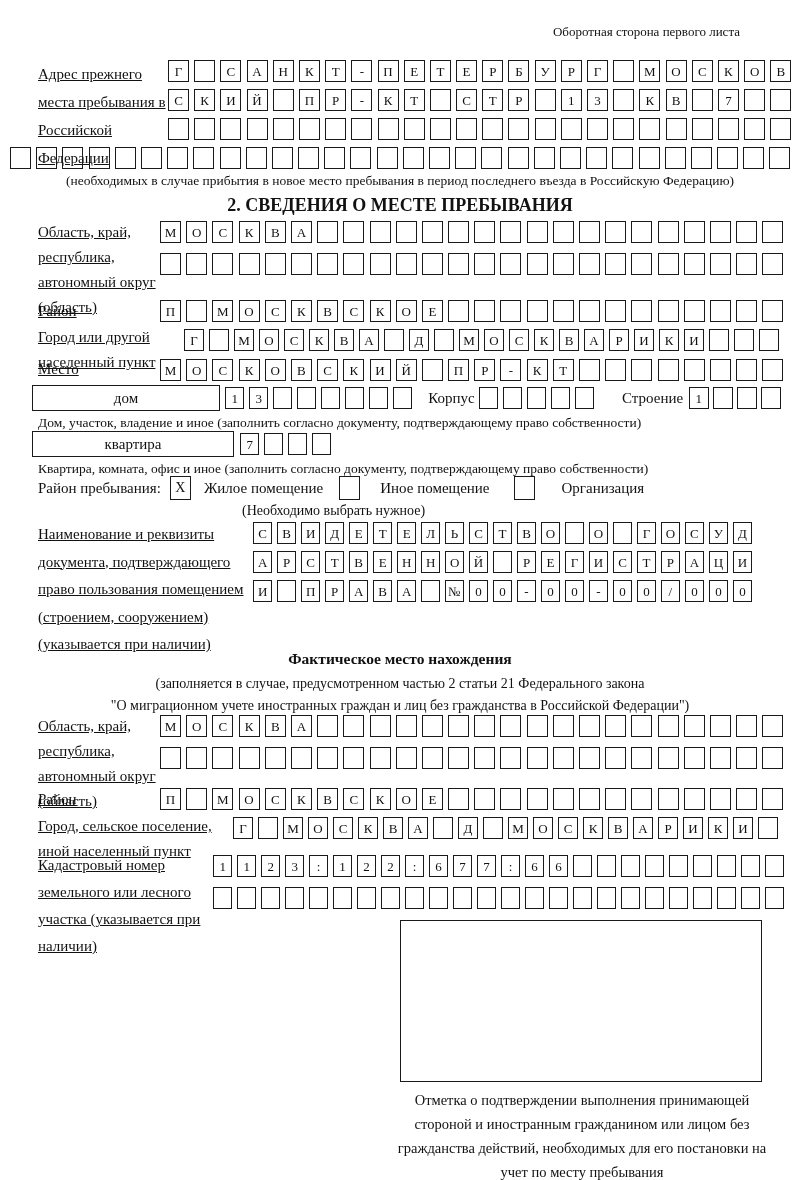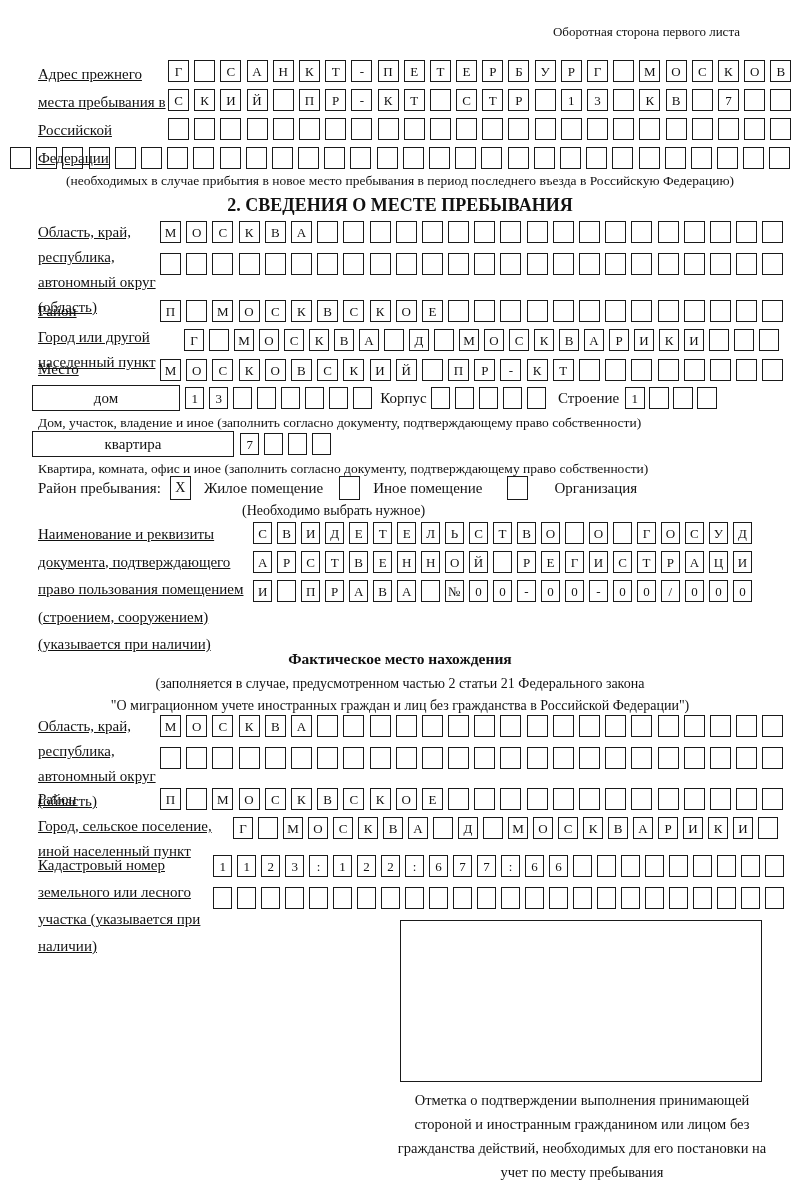--- a/index.html
+++ b/index.html
@@ -302,40 +302,40 @@
     <div class="cell"></div>
     <div class="cell"></div>
     <div class="cell"></div>
     <div class="cell"></div>
     <div class="cell"></div>
     <div class="cell"></div>
     <div class="cell"></div>
   </div>
 
 <div class="abs flexrow" style="left:32px; top:385px">
-  <div class="field-rect" style="width:148px">дом</div>
+  <div class="field-rect" style="width:188px">дом</div>
   <div class="cells sm" style="margin-left:5px">
       <div class="cell">1</div>
       <div class="cell">3</div>
       <div class="cell"></div>
       <div class="cell"></div>
       <div class="cell"></div>
       <div class="cell"></div>
       <div class="cell"></div>
       <div class="cell"></div>
     </div>
-  <div class="inline-label" style="margin-left:8px">Корпус</div>
+  <div class="inline-label" style="margin-left:16px">Корпус</div>
   <div class="cells sm" style="margin-left:4px">
       <div class="cell"></div>
       <div class="cell"></div>
       <div class="cell"></div>
       <div class="cell"></div>
       <div class="cell"></div>
     </div>
-  <div class="inline-label" style="margin-left:12px">Строение</div>
+  <div class="inline-label" style="margin-left:28px">Строение</div>
   <div class="cells sm" style="margin-left:6px">
       <div class="cell">1</div>
       <div class="cell"></div>
       <div class="cell"></div>
       <div class="cell"></div>
     </div>
 </div>
 <div class="abs note" style="left:38px; top:415px">Дом, участок, владение и иное (заполнить согласно документу, подтверждающему право собственности)</div>
 
 <div class="abs flexrow" style="left:32px; top:431px">
@@ -347,21 +347,21 @@
       <div class="cell"></div>
     </div>
 </div>
 <div class="abs note" style="left:38px; top:461px">Квартира, комната, офис и иное (заполнить согласно документу, подтверждающему право собственности)</div>
 
 <div class="abs flexrow" style="left:38px; top:476px">
   <div class="inline-label">Район пребывания:</div>
   <div class="checkbox" style="margin-left:9px">X</div>
   <div class="inline-label" style="margin-left:13px">Жилое помещение</div>
   <div class="checkbox" style="margin-left:16px"></div>
-  <div class="inline-label" style="margin-left:13px">Иное помещение</div>
+  <div class="inline-label" style="margin-left:20px">Иное помещение</div>
   <div class="checkbox" style="margin-left:24px"></div>
   <div class="inline-label" style="margin-left:27px">Организация</div>
 </div>
 <div class="abs note" style="left:242px; top:503px; font-size:14px">(Необходимо выбрать нужное)</div>
 
 <div class="abs label" style="left:38px; top:521px; width:216px; line-height:27.5px">Наименование и реквизиты документа, подтверждающего право пользования помещением (строением, сооружением) (указывается при наличии)</div>
 <div class="abs cellcol" style="left:253px; top:522px">
   <div class="cells sm">
       <div class="cell">С</div>
       <div class="cell">В</div>

